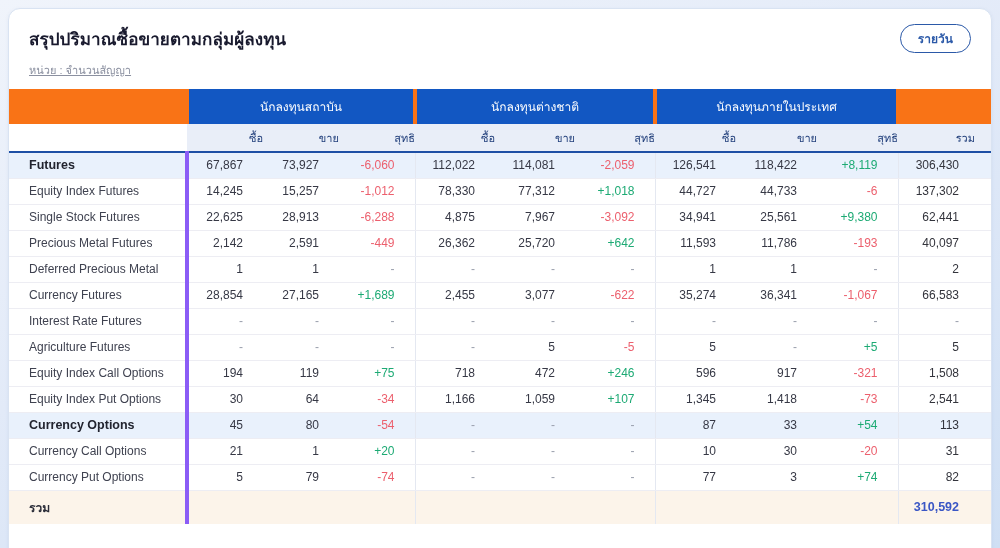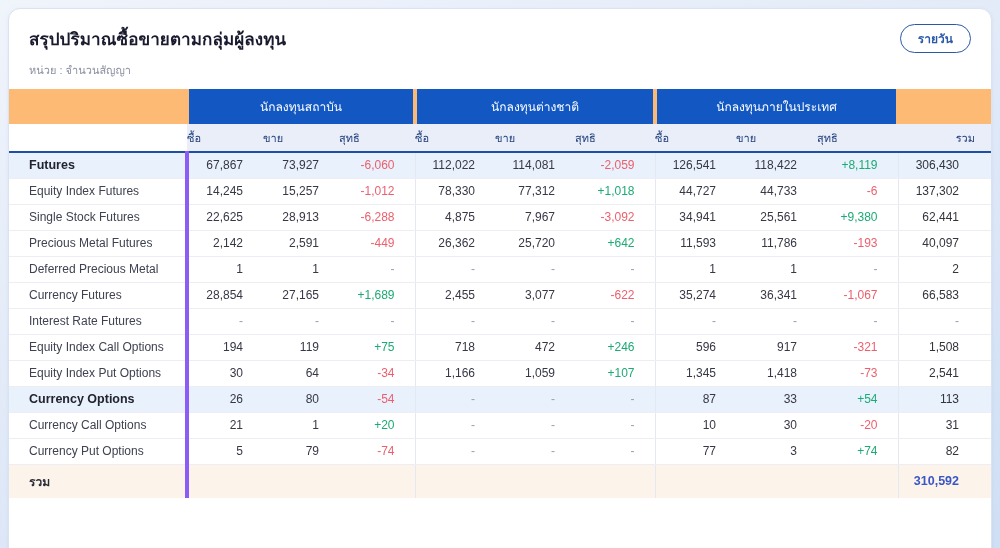--- a/index.html
+++ b/index.html
@@ -8,45 +8,45 @@
     font-family: "Liberation Sans", "DejaVu Sans", sans-serif;
     background: linear-gradient(160deg, #f0f4fb 0%, #e2eaf8 45%, #cfdff4 100%);
   }
   .card {
     position: absolute; left: 8px; top: 8px; width: 984px; height: 572px;
     background: #ffffff; border: 1px solid #d9e3f2; border-radius: 12px;
     box-shadow: 0 1px 4px rgba(40,70,130,.06); overflow: hidden;
   }
   .card-header { position: relative; padding: 16px 20px 8px 20px; }
   .page-title { font-size: 17px; font-weight: bold; color: #191a2e; letter-spacing: .1px; }
-  .unit-label { margin-top: 9px; font-size: 11px; color: #8b90a0; }
+  .unit-label { margin-top: 9px; font-size: 11px; color: #8b90a0; text-decoration: underline; }
   .period-btn {
     position: absolute; top: 15px; right: 20px;
     background: #ffffff; color: #2b59a8; border: 1.5px solid #2b59a8;
     border-radius: 15px; padding: 4px 17px; font-size: 12px; font-weight: bold;
     cursor: pointer; font-family: inherit;
   }
   .as-of { position: absolute; top: 46px; right: 20px; font-size: 11px; color: #7d8496; }
 
   table { border-collapse: collapse; table-layout: fixed; width: 982px; margin-top: 2px; }
   col.c-label { width: 178px; }
   col.c-g1 { width: 76px; }
   col.c-g2 { width: 80px; }
   col.c-g3 { width: 81px; }
   col.c-total { width: 93px; }
 
-  tr.group-bar-row th { height: 25px; padding: 0 2px; background: #fdba74; border: none; text-align: right; }
+  tr.group-bar-row th { height: 25px; padding: 0 2px; background: #f97316; border: none; text-align: right; }
   .blue-bar {
     background: #1257c2; color: #ffffff; height: 35px; width: 100%;
     display: flex; align-items: center; justify-content: center;
     font-size: 12px; font-weight: 500;
   }
   tr.subhead-row th {
     height: 28px; background: #e9eef8; color: #23407c; font-size: 11px;
-    font-weight: normal; text-align: left; border-bottom: 2px solid #1d4fa5;
+    font-weight: normal; text-align: right; border-bottom: 2px solid #1d4fa5;
   }
   tr.subhead-row th.label-spacer { background: #ffffff; }
   tr.subhead-row th.total-head { text-align: right; padding-right: 16px; font-weight: normal; }
 
   td { height: 26px; border-bottom: 1px solid #ededf3; font-size: 12px; color: #363845; }
   td.row-label { padding-left: 20px; color: #3f4250; border-right: 4px solid #8b5cf6; text-align: left; }
   td.num { text-align: right; padding-right: 20px; font-size: 12px; color: #363845; }
   td.group-end { border-right: 1px solid #e4e8f1; }
   td.total-col { padding-right: 32px; color: #33343c; }
   tr.group-row td { background: #e9f1fc; }
@@ -197,20 +197,33 @@
           <td class="num group-end dash">-</td>
           <td class="num dash">-</td>
           <td class="num dash">-</td>
           <td class="num group-end dash">-</td>
           <td class="num dash">-</td>
           <td class="num dash">-</td>
           <td class="num group-end dash">-</td>
           <td class="num total-col dash">-</td>
         </tr>
         <tr>
+          <td class="row-label">Agriculture Futures</td>
+          <td class="num dash">-</td>
+          <td class="num dash">-</td>
+          <td class="num group-end dash">-</td>
+          <td class="num dash">-</td>
+          <td class="num">5</td>
+          <td class="num group-end neg">-5</td>
+          <td class="num">5</td>
+          <td class="num dash">-</td>
+          <td class="num group-end pos">+5</td>
+          <td class="num total-col">5</td>
+        </tr>
+        <tr>
           <td class="row-label">Equity Index Call Options</td>
           <td class="num">194</td>
           <td class="num">119</td>
           <td class="num group-end pos">+75</td>
           <td class="num">718</td>
           <td class="num">472</td>
           <td class="num group-end pos">+246</td>
           <td class="num">596</td>
           <td class="num">917</td>
           <td class="num group-end neg">-321</td>
@@ -224,21 +237,21 @@
           <td class="num">1,166</td>
           <td class="num">1,059</td>
           <td class="num group-end pos">+107</td>
           <td class="num">1,345</td>
           <td class="num">1,418</td>
           <td class="num group-end neg">-73</td>
           <td class="num total-col">2,541</td>
         </tr>
         <tr class="group-row">
           <td class="row-label">Currency Options</td>
-          <td class="num">26</td>
+          <td class="num">45</td>
           <td class="num">80</td>
           <td class="num group-end neg">-54</td>
           <td class="num dash">-</td>
           <td class="num dash">-</td>
           <td class="num group-end dash">-</td>
           <td class="num">87</td>
           <td class="num">33</td>
           <td class="num group-end pos">+54</td>
           <td class="num total-col">113</td>
         </tr>

